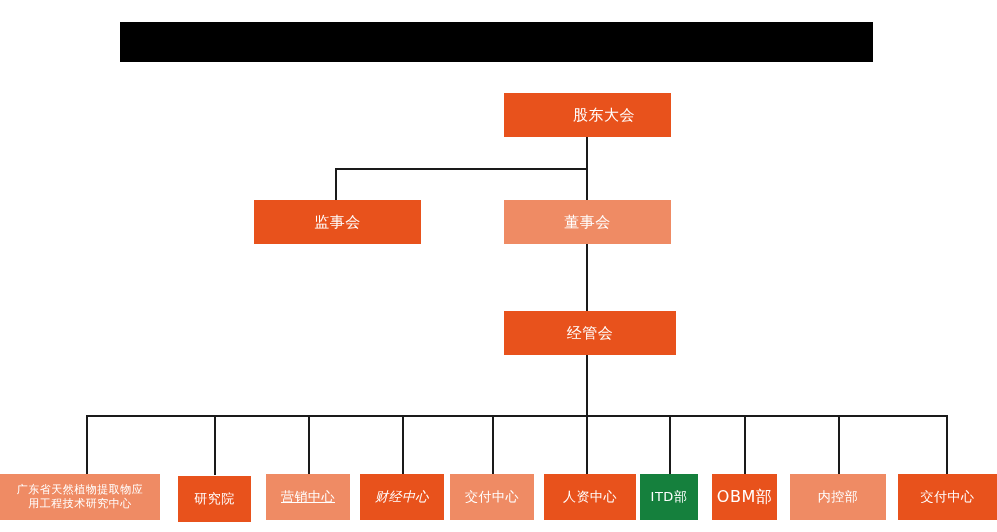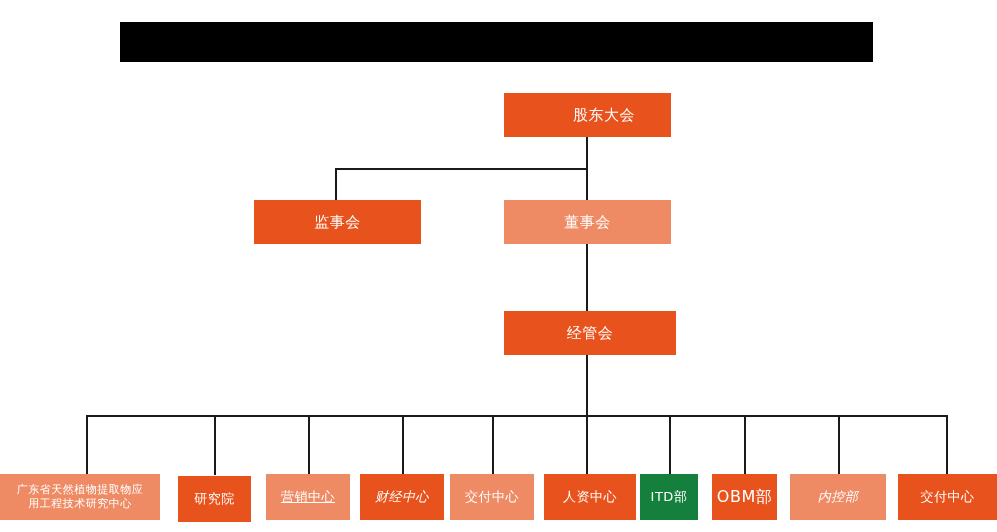--- a/index.html
+++ b/index.html
@@ -109,20 +109,20 @@
       <div class="node dark" style="left: 544px; top: 474px; width: 92px; height: 46px; background: rgb(232, 82, 28);">
         <span class="label" style="font-size: 13px; color: rgb(255, 255, 255);">人资中心</span>
       </div>
       <div class="node light" style="left: 640px; top: 474px; width: 58px; height: 46px; background: #15803d;">
         <span class="label" style="font-size: 13px; color: rgb(255, 255, 255);">ITD部</span>
       </div>
       <div class="node dark" style="left: 712px; top: 474px; width: 65px; height: 46px; background: rgb(232, 82, 28);">
         <span class="label" style="font-size: 16px; color: rgb(255, 255, 255);">OBM部</span>
       </div>
       <div class="node light" style="left: 790px; top: 474px; width: 96px; height: 46px; background: rgb(239, 139, 100);">
-        <span class="label" style="font-size: 13px; color: rgb(255, 255, 255); font-style: italic;">内控部</span>
+        <span class="label" style="font-size: 13px; color: rgb(255, 255, 255);">内控部</span>
       </div>
       <div class="node dark" style="left: 898px; top: 474px; width: 99px; height: 46px; background: rgb(232, 82, 28);">
         <span class="label" style="font-size: 13px; color: rgb(255, 255, 255);">交付中心</span>
       </div>
     </div>
 
 </div>
 
 </body></html>

